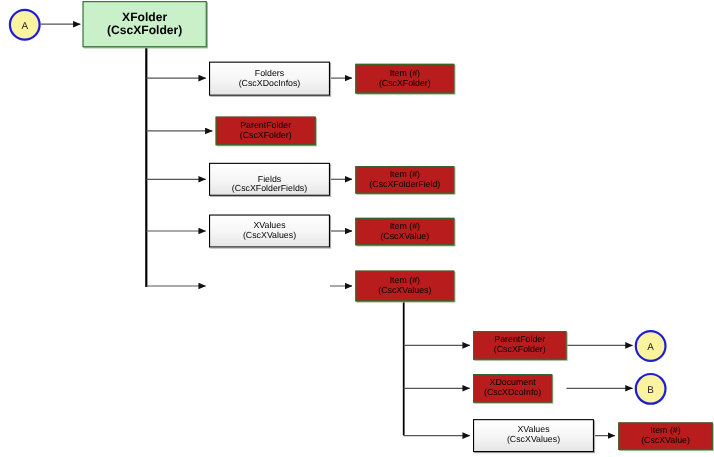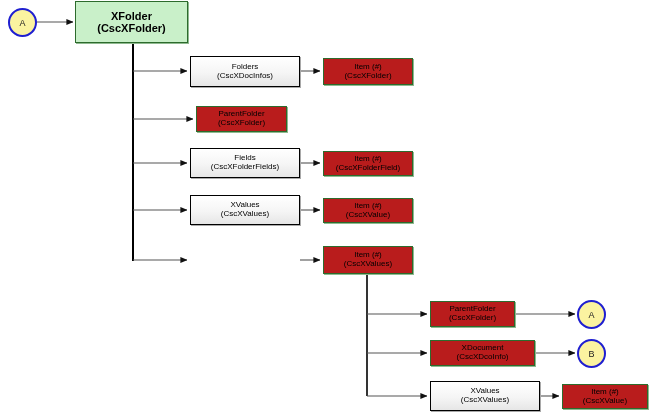--- a/index.html
+++ b/index.html
@@ -153,21 +153,21 @@
   <div class="node box-green" style="left:323px; top:58px; width:90px; height:27px;">
     <span class="ln1">Item  (#)</span>
     <span class="ln2">(CscXFolder)</span>
   </div>
 
   <div class="node box-green" style="left:196px; top:106px; width:91px; height:26px;">
     <span class="ln1">ParentFolder</span>
     <span class="ln2">(CscXFolder)</span>
   </div>
 
-  <div class="node box-grey" style="left:190px; top:148px; width:110px; height:30px;">
+  <div class="node box-grey" style="left:190px; top:148px; width:110px; height:30px;justify-content:flex-end;">
     <span class="ln1">Fields</span>
     <span class="ln2">(CscXFolderFields)</span>
   </div>
   <div class="node box-green" style="left:323px; top:151px; width:90px; height:25px;">
     <span class="ln1">Item (#)</span>
     <span class="ln2">(CscXFolderField)</span>
   </div>
 
   <div class="node box-grey" style="left:190px; top:195px; width:110px; height:30px;">
     <span class="ln1">XValues</span>
@@ -181,21 +181,21 @@
   <div class="node box-green" style="left:323px; top:246px; width:90px; height:28px;">
     <span class="ln1">Item (#)</span>
     <span class="ln2">(CscXValues)</span>
   </div>
 
   <div class="node box-green" style="left:430px; top:301px; width:85px; height:26px;">
     <span class="ln1">ParentFolder</span>
     <span class="ln2">(CscXFolder)</span>
   </div>
 
-  <div class="node box-green" style="left:430px; top:340px; width:105px; height:26px;">
+  <div class="node box-green" style="left:430px; top:340px; width:72px; height:26px;">
     <span class="ln1">XDocument</span>
     <span class="ln2">(CscXDcoInfo)</span>
   </div>
 
   <div class="node box-grey" style="left:430px; top:381px; width:110px; height:30px;">
     <span class="ln1">XValues</span>
     <span class="ln2">(CscXValues)</span>
   </div>
 
   <div class="node box-green" style="left:562px; top:384px; width:86px; height:25px;">

